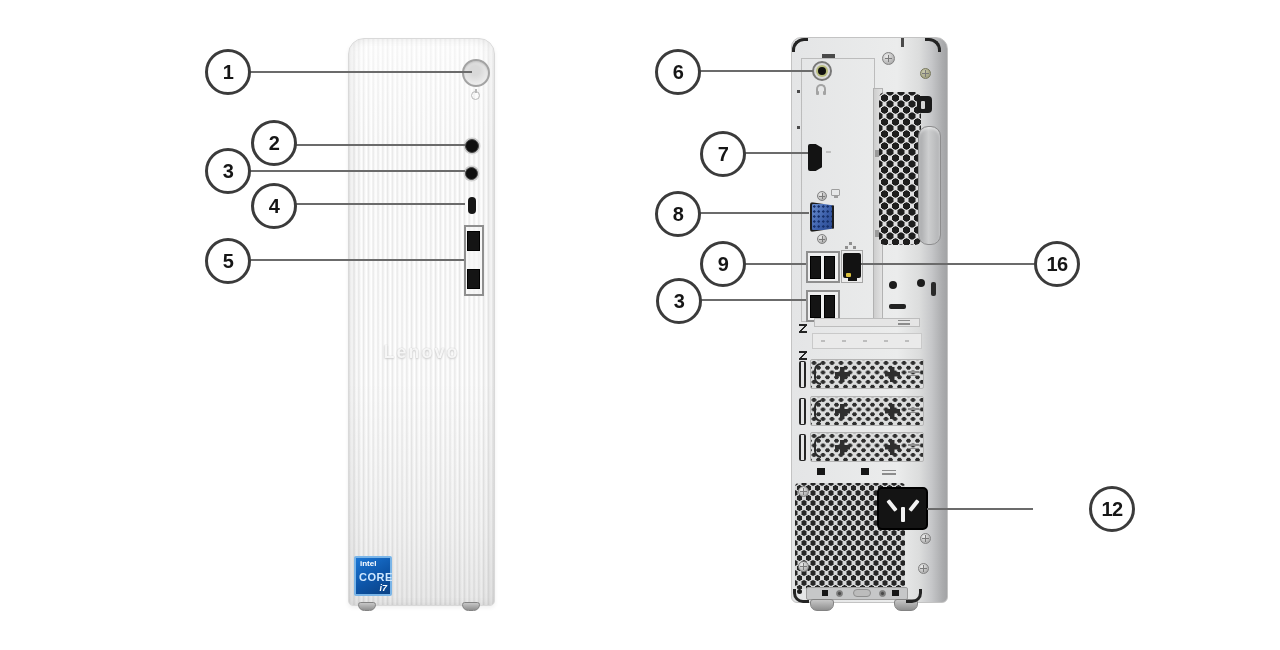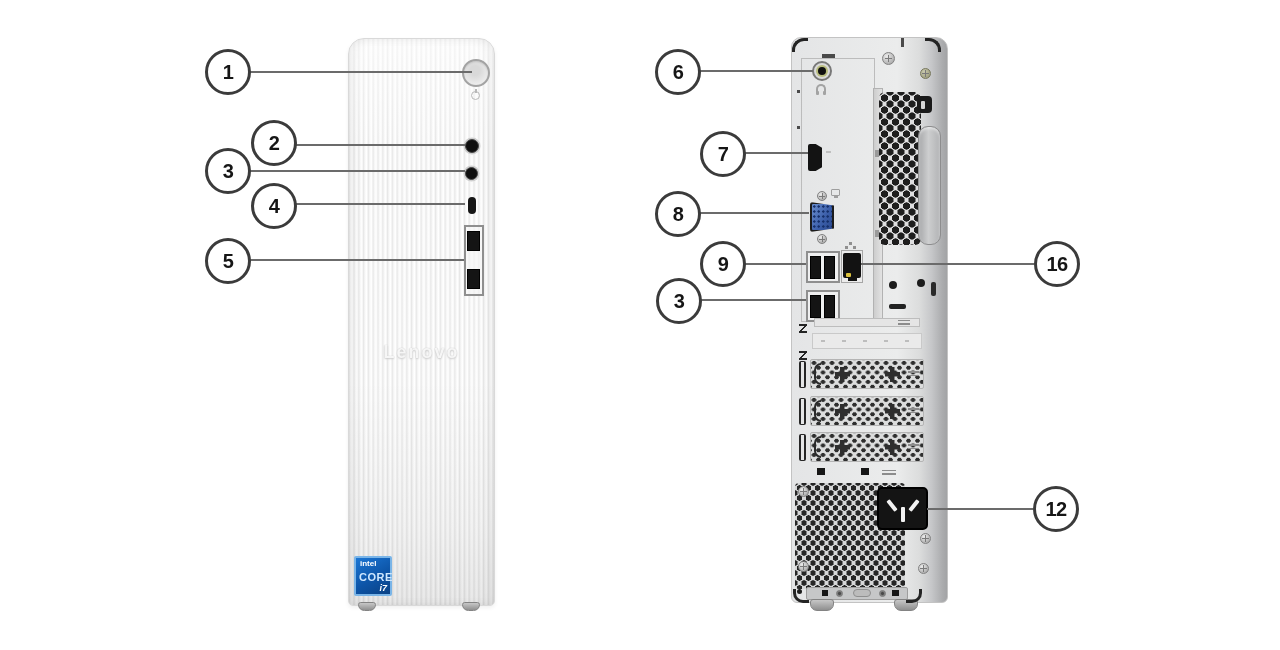--- a/index.html
+++ b/index.html
@@ -323,15 +323,15 @@
   </div>
 <div class="callout" style="left:700px;top:241px;">
     <span>9</span>
   </div>
 <div class="callout" style="left:656px;top:278px;">
     <span>3</span>
   </div>
 <div class="callout" style="left:1034px;top:241px;">
     <span>16</span>
   </div>
-<div class="callout" style="left:1033px;top:486px;">
+<div class="callout" style="left:1089px;top:486px;">
     <span>12</span>
   </div>
 
 </body></html>

